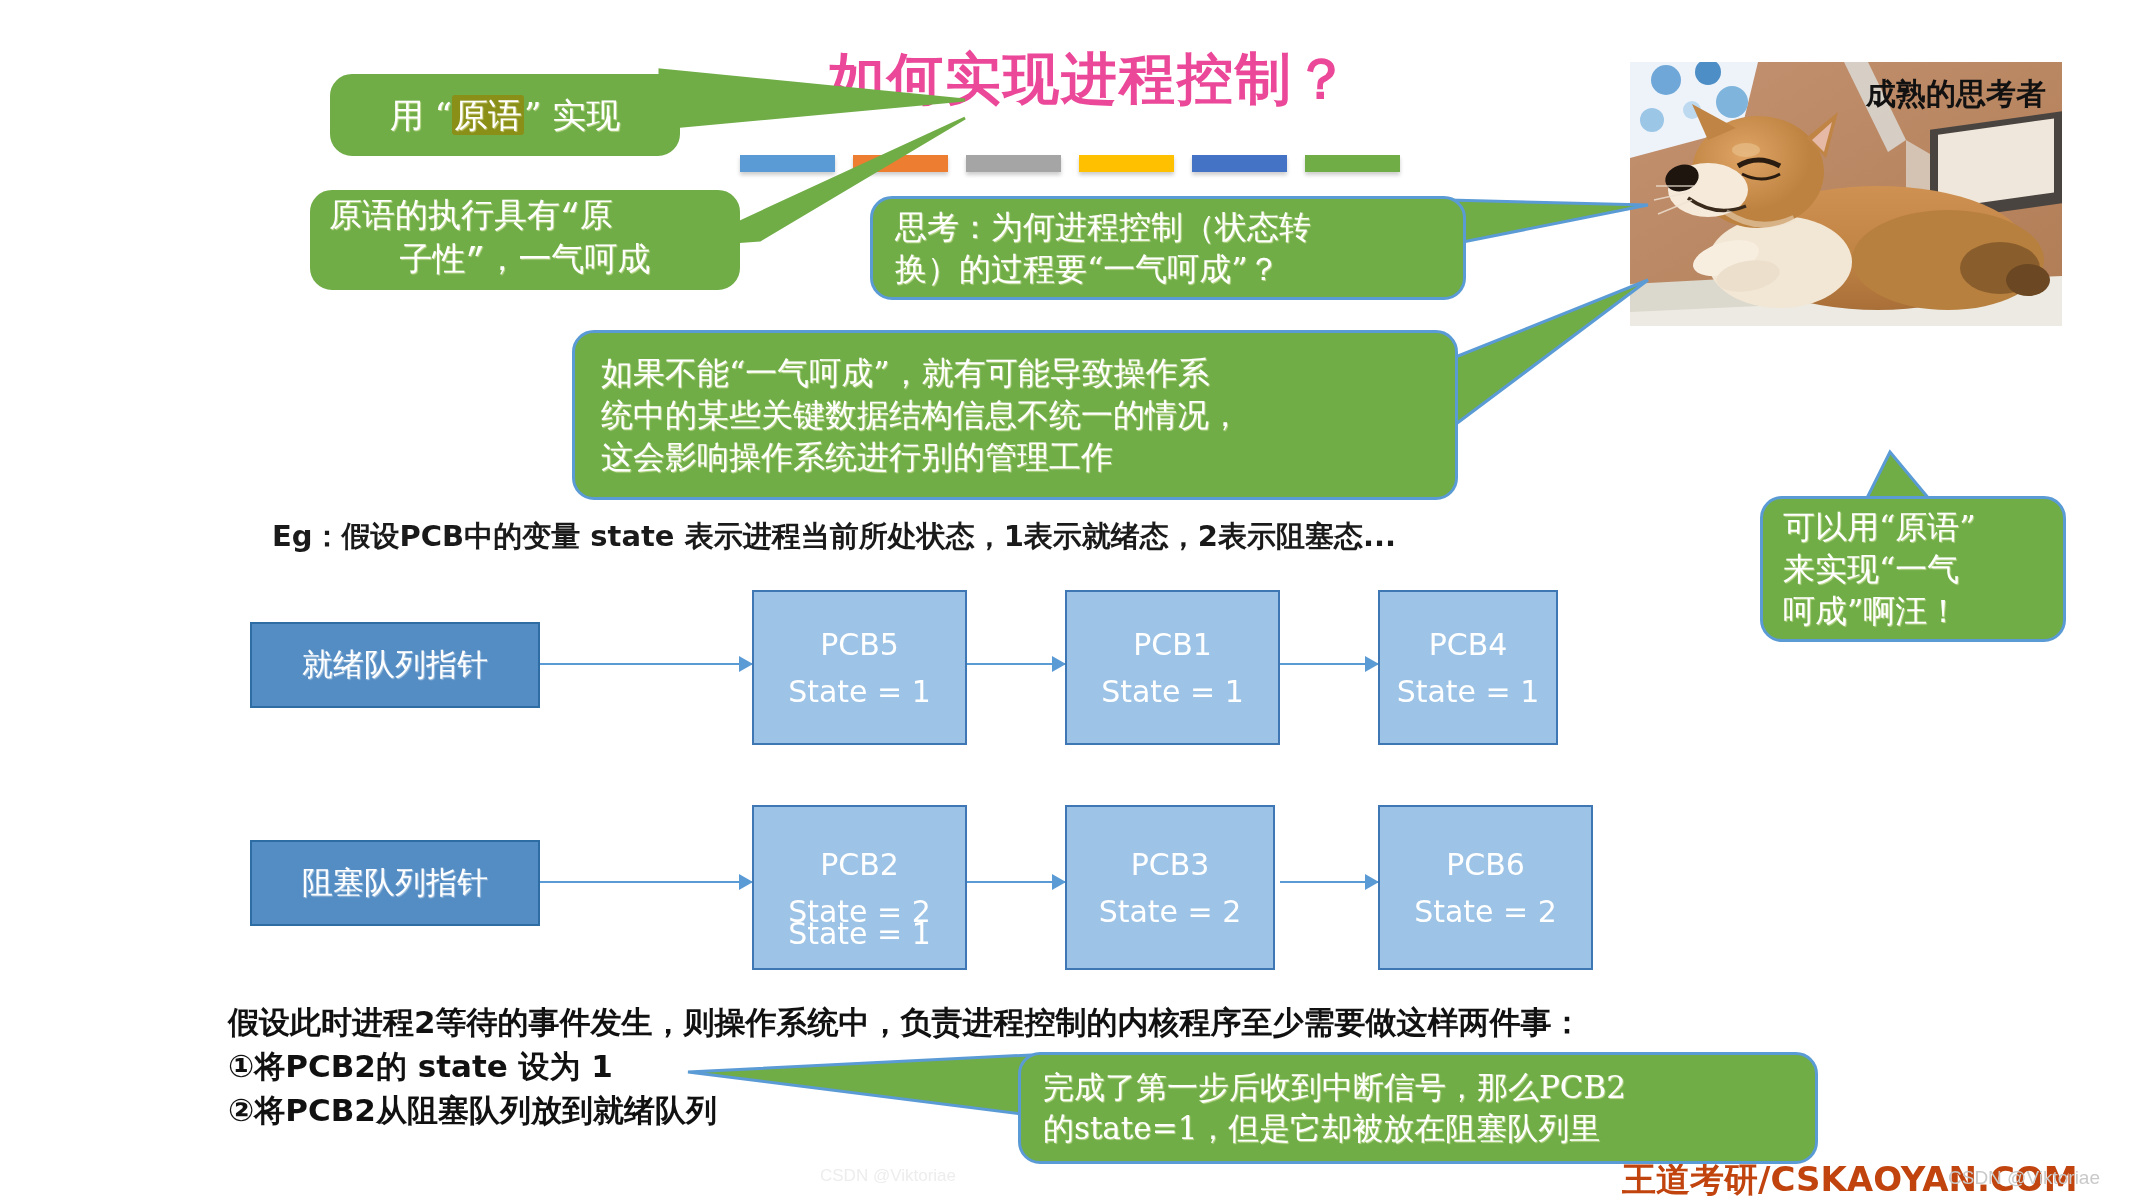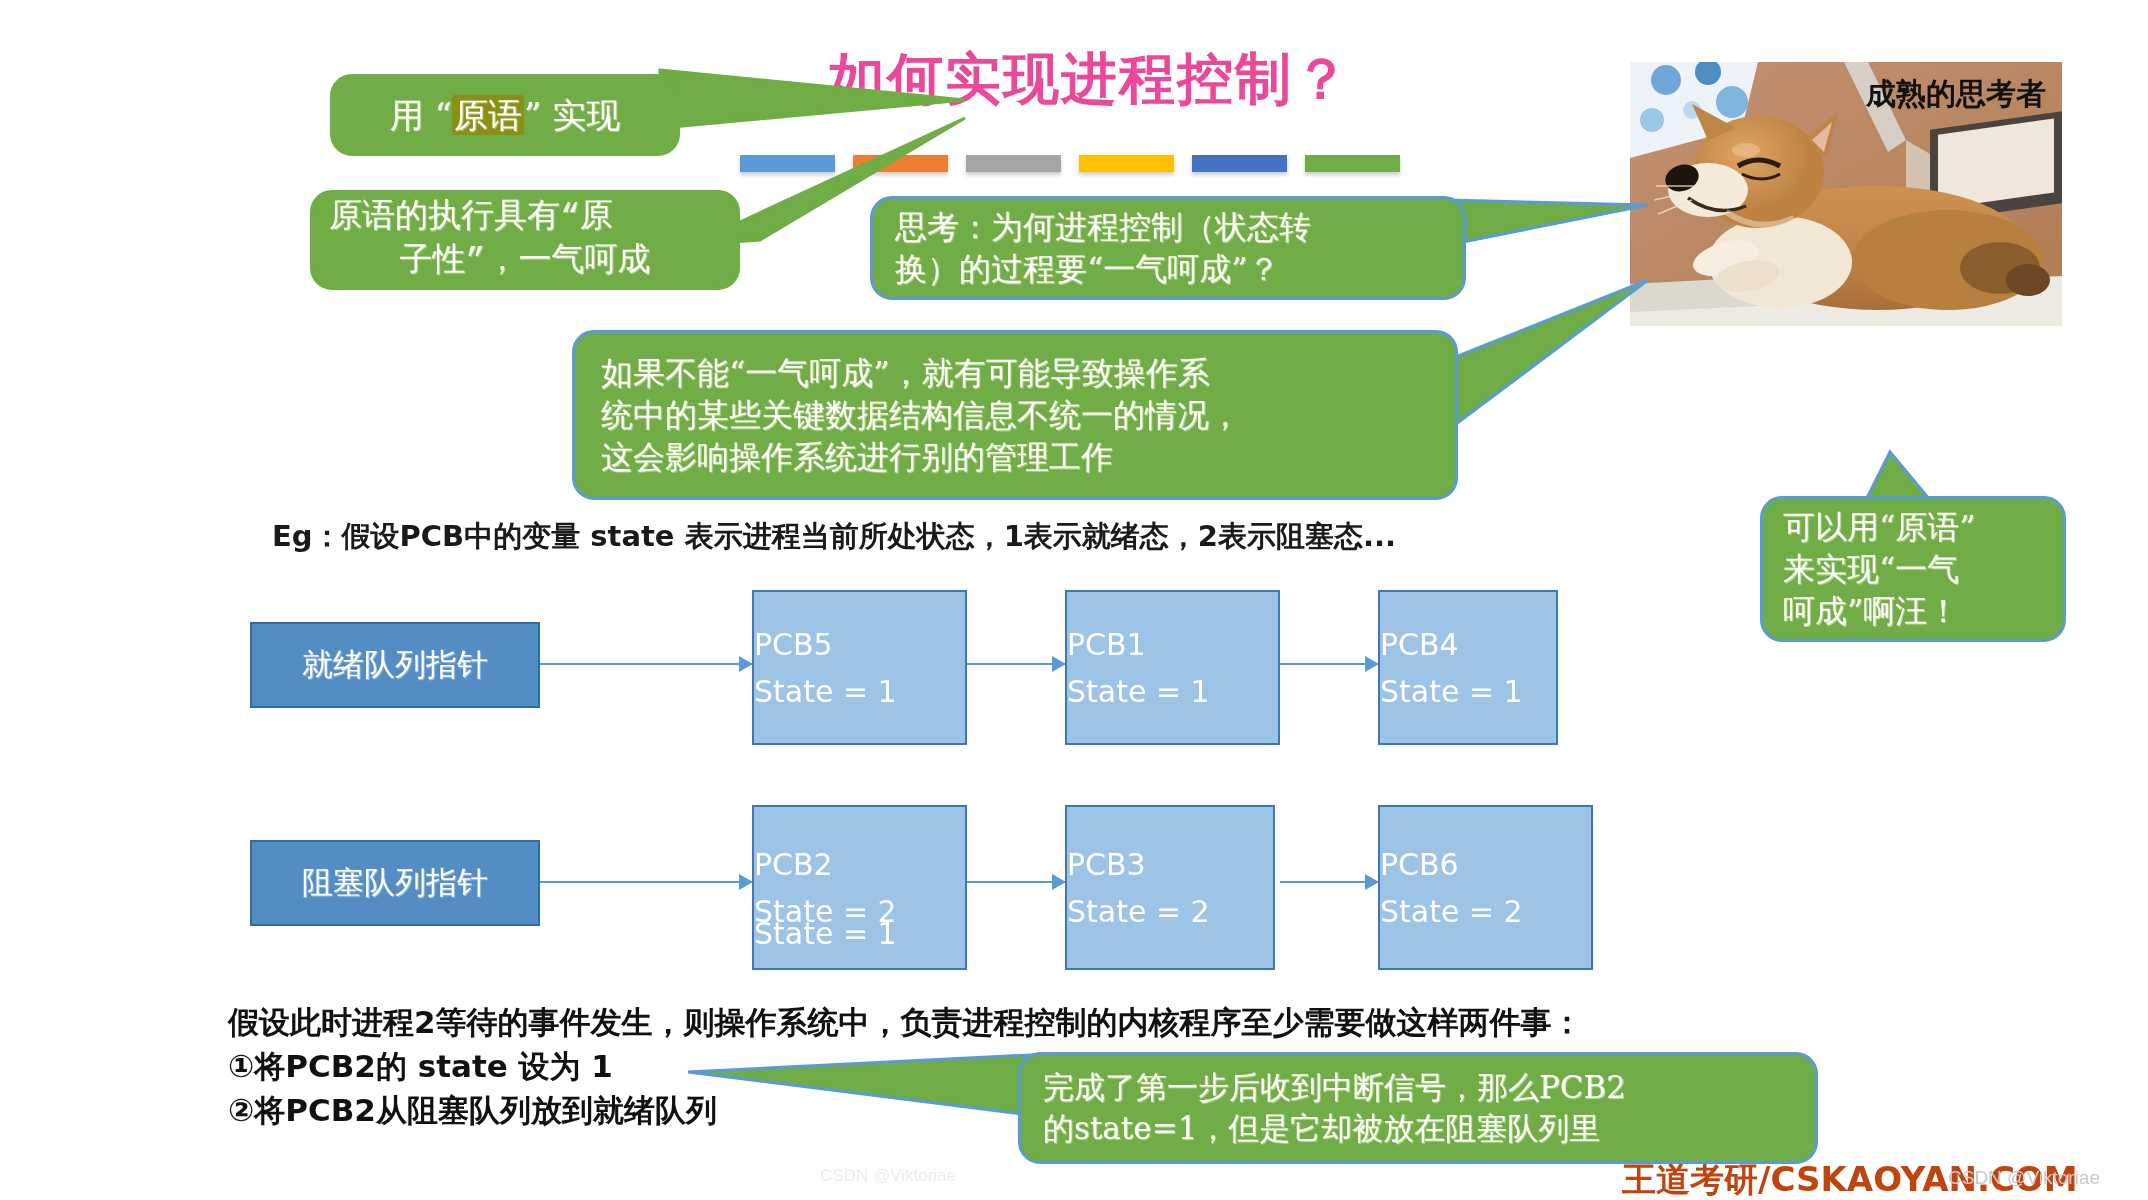--- a/index.html
+++ b/index.html
@@ -71,21 +71,21 @@
     display:flex; align-items:center; justify-content:center;
     text-shadow:1px 1px 1px rgba(255,255,255,.45);
   }
   .pcb {
     position:absolute;
     background:#9DC3E6;
     border:2px solid #3F77B5;
     color:#ffffff;
     font-family:"DejaVu Sans","Liberation Sans",sans-serif;
     font-size:30px;
-    display:flex; flex-direction:column; align-items:flex-start; justify-content:center;
+    display:flex; flex-direction:column; align-items:center; justify-content:center;
     gap:12px;
     position:absolute;
   }
   .pcb .pcb-name { }
   .pcb .pcb-state { position:relative; }
   .pcb .pcb-state2 {
     position:absolute; left:0; right:0; top:22px; text-align:center;
   }
 
   .arrow { position:absolute; height:2px; background:#5B9BD5; }

